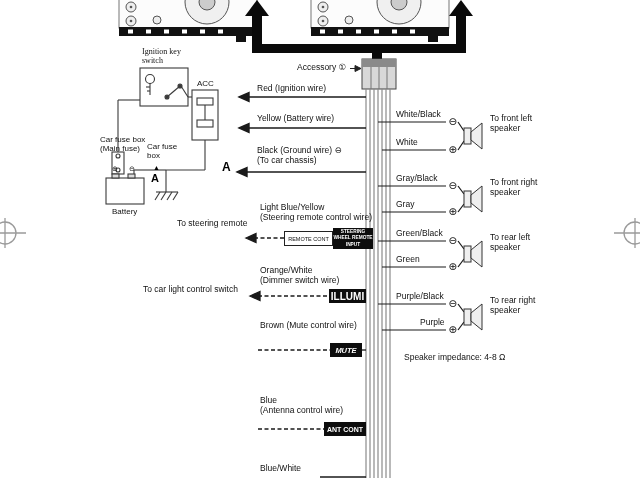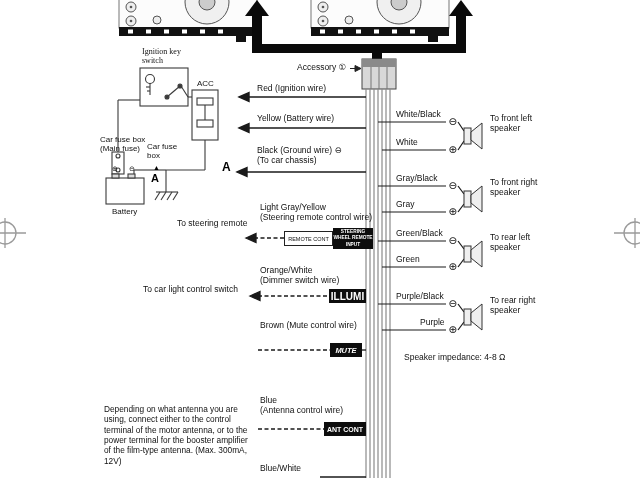--- a/index.html
+++ b/index.html
@@ -224,37 +224,36 @@
 
   <div class="mark" style="left:222px;top:160px;font-size:12px;">A</div>
   <div class="mark" style="left:153px;top:164px;font-size:7px;">▲</div>
   <div class="mark" style="left:151px;top:172px;font-size:11px;">A</div>
 
   <div class="sym symsm" style="left:110px;top:166px;">⊕</div>
   <div class="sym symsm" style="left:127px;top:166px;">⊖</div>
   <div class="lbl sm" style="left:112px;top:207px;">Battery</div>
 
   <div class="lbl" style="left:177px;top:219px;">To steering remote</div>
-  <div class="lbl" style="left:260px;top:203px;">Light Gray/Yellow</div>
+  <div class="lbl" style="left:260px;top:203px;">Light Blue/Yellow</div>
   <div class="lbl" style="left:260px;top:213px;">(Steering remote control wire)</div>
   <div class="wbox" style="left:284px;top:231px;width:47px;height:13px;font-size:5.5px;">REMOTE CONT</div>
   <div class="bbox" style="left:333px;top:228px;width:40px;height:21px;font-size:4.8px;line-height:1.3;">STEERING WHEEL REMOTE INPUT</div>
 
   <div class="lbl" style="left:260px;top:266px;">Orange/White</div>
   <div class="lbl" style="left:260px;top:276px;">(Dimmer switch wire)</div>
   <div class="lbl" style="left:143px;top:285px;">To car light control switch</div>
   <div class="bbox" style="left:329px;top:289px;width:37px;height:14px;font-size:10px;">ILLUMI</div>
 
   <div class="lbl" style="left:260px;top:321px;">Brown (Mute control wire)</div>
   <div class="bbox" style="left:330px;top:343px;width:32px;height:14px;font-size:7.5px;font-style:italic;">MUTE</div>
 
   <div class="lbl" style="left:260px;top:396px;">Blue</div>
   <div class="lbl" style="left:260px;top:406px;">(Antenna control wire)</div>
   <div class="bbox" style="left:324px;top:422px;width:42px;height:14px;font-size:7px;">ANT CONT</div>
-  <div class="note" style="left:104px;top:404px;width:152px;">Depending on what antenna you are using, connect either to the control terminal of the motor antenna, or to the power terminal for the booster amplifier of the film-type antenna. (Max. 300mA, 12V)</div>
 
   <div class="lbl" style="left:260px;top:464px;">Blue/White</div>
 
   <div class="lbl" style="left:396px;top:110px;">White/Black</div>
   <div class="sym" style="left:446px;top:116px;">⊖</div>
   <div class="lbl" style="left:396px;top:138px;">White</div>
   <div class="sym" style="left:446px;top:144px;">⊕</div>
   <div class="lbl wrap" style="left:490px;top:114px;width:62px;">To front left speaker</div>
 
   <div class="lbl" style="left:396px;top:174px;">Gray/Black</div>

